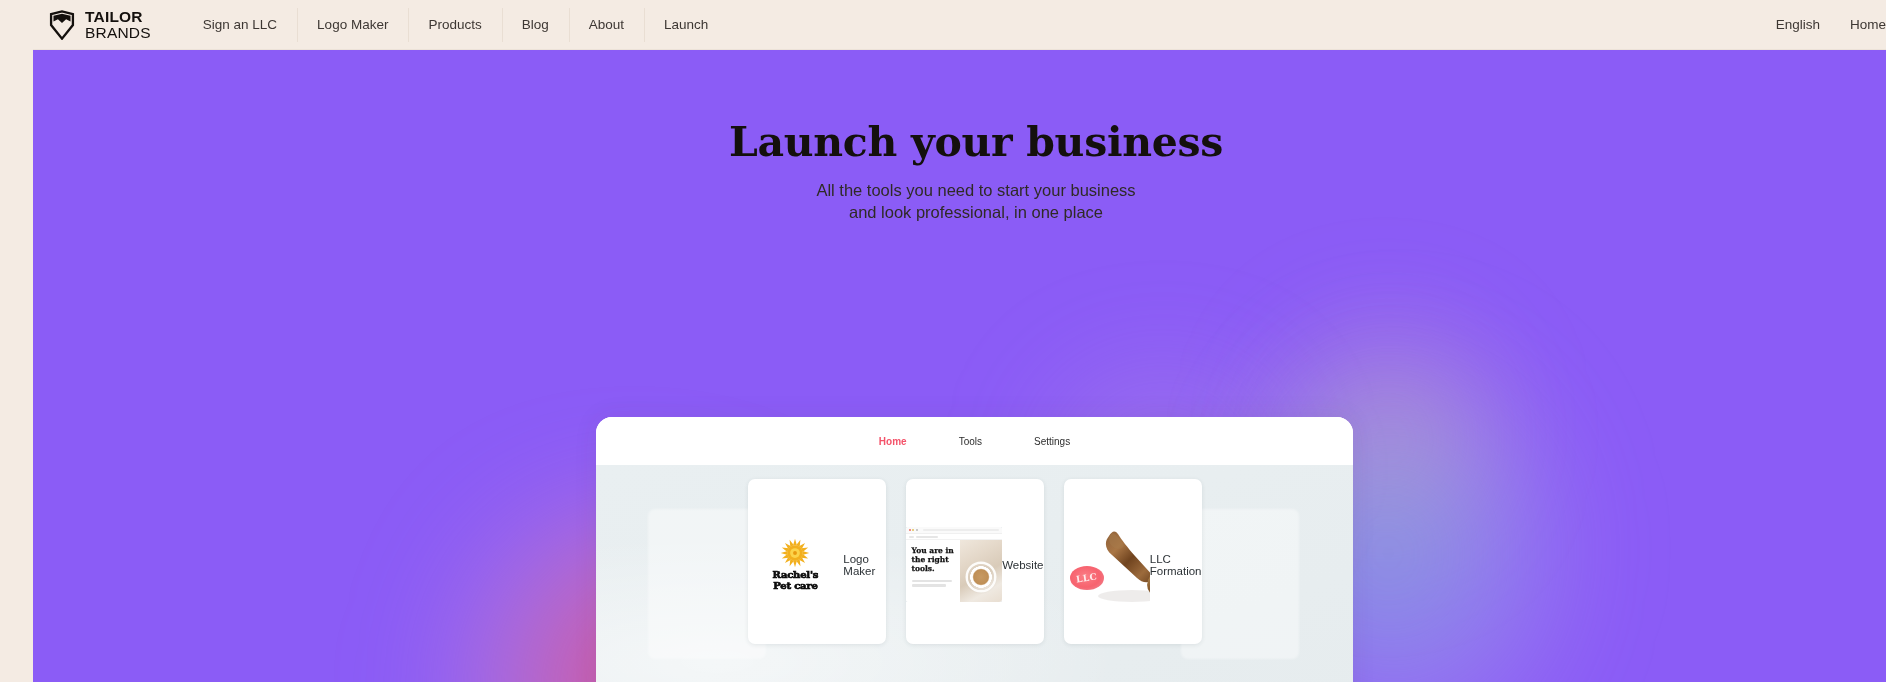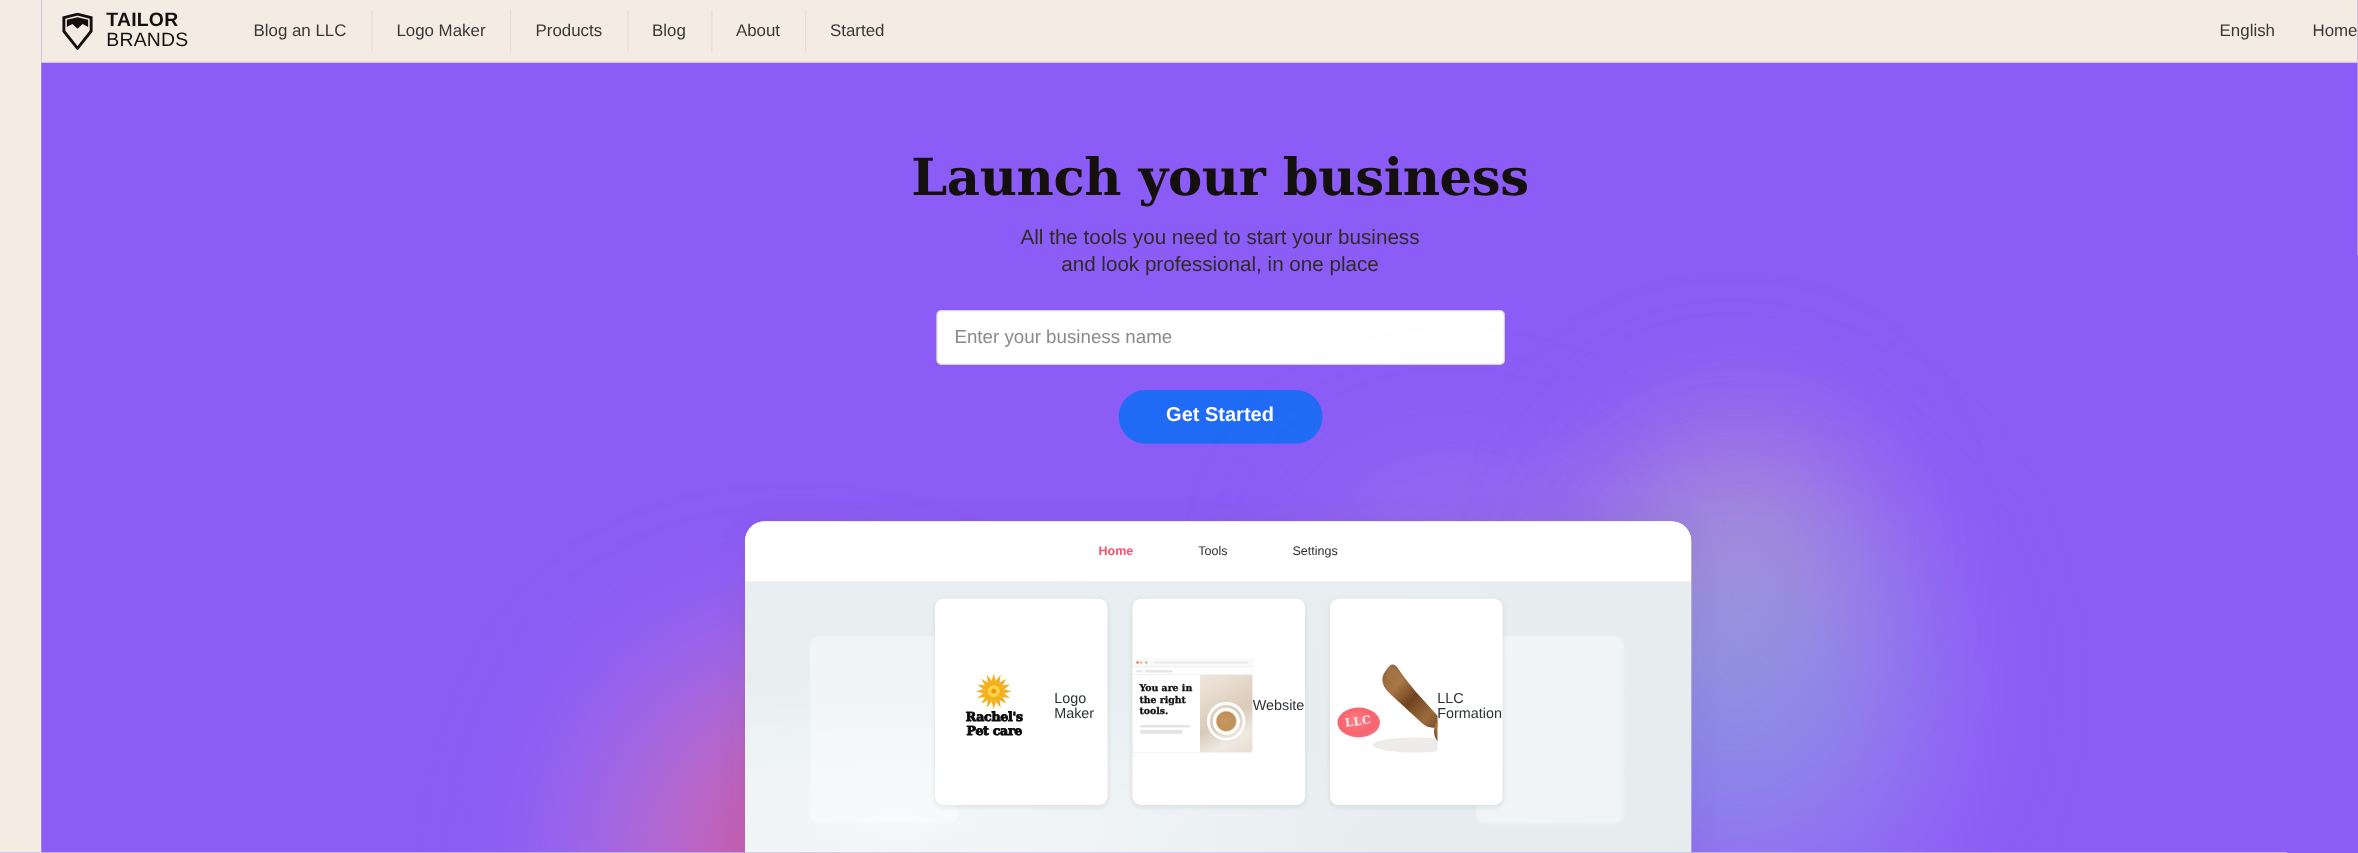--- a/index.html
+++ b/index.html
@@ -300,47 +300,43 @@
         <path d="M4 6 L20 2 L36 6 L36 22 L20 42 L4 22 Z" fill="none" stroke="#14100d" stroke-width="3.4"></path>
         <path d="M7.5 8.6 L20 5.5 L32.5 8.6 L32.5 17 L26 13.5 L20 19 L14 13.5 L7.5 17 Z" fill="#14100d"></path>
       </svg>
       <div class="brand-words">
         <span>TAILOR</span>
         <span class="l2">BRANDS</span>
       </div>
     </div>
 
     <div class="nav">
-      <div class="nav-item">Blog an LLC</div>
+      <div class="nav-item">Sign an LLC</div>
       <div class="nav-item">Logo Maker</div>
       <div class="nav-item">Products</div>
       <div class="nav-item">Blog</div>
       <div class="nav-item">About</div>
-      <div class="nav-item">Started</div>
+      <div class="nav-item">Launch</div>
     </div>
 
     <div class="nav-right">
       <div class="link">English</div>
       <div class="link">Home In</div>
     </div>
   </div>
 
   <div class="hero">
     <h1>
       <span>Launch your business</span>
     </h1>
     <p class="sub">
       <span>All the tools you need to start your business</span>
       <span class="l2">and look professional, in one place</span>
     </p>
 
-    <div class="form-wrap">
-      <input class="name-input" type="text" placeholder="Enter your business name" style="">
-      <button class="cta">Get Started</button>
-    </div>
   </div>
 
   <div class="appcard">
 
     <div class="app-tabs">
       <div class="app-tab active">Home</div>
       <div class="app-tab">Tools</div>
       <div class="app-tab">Settings</div>
     </div>
 

